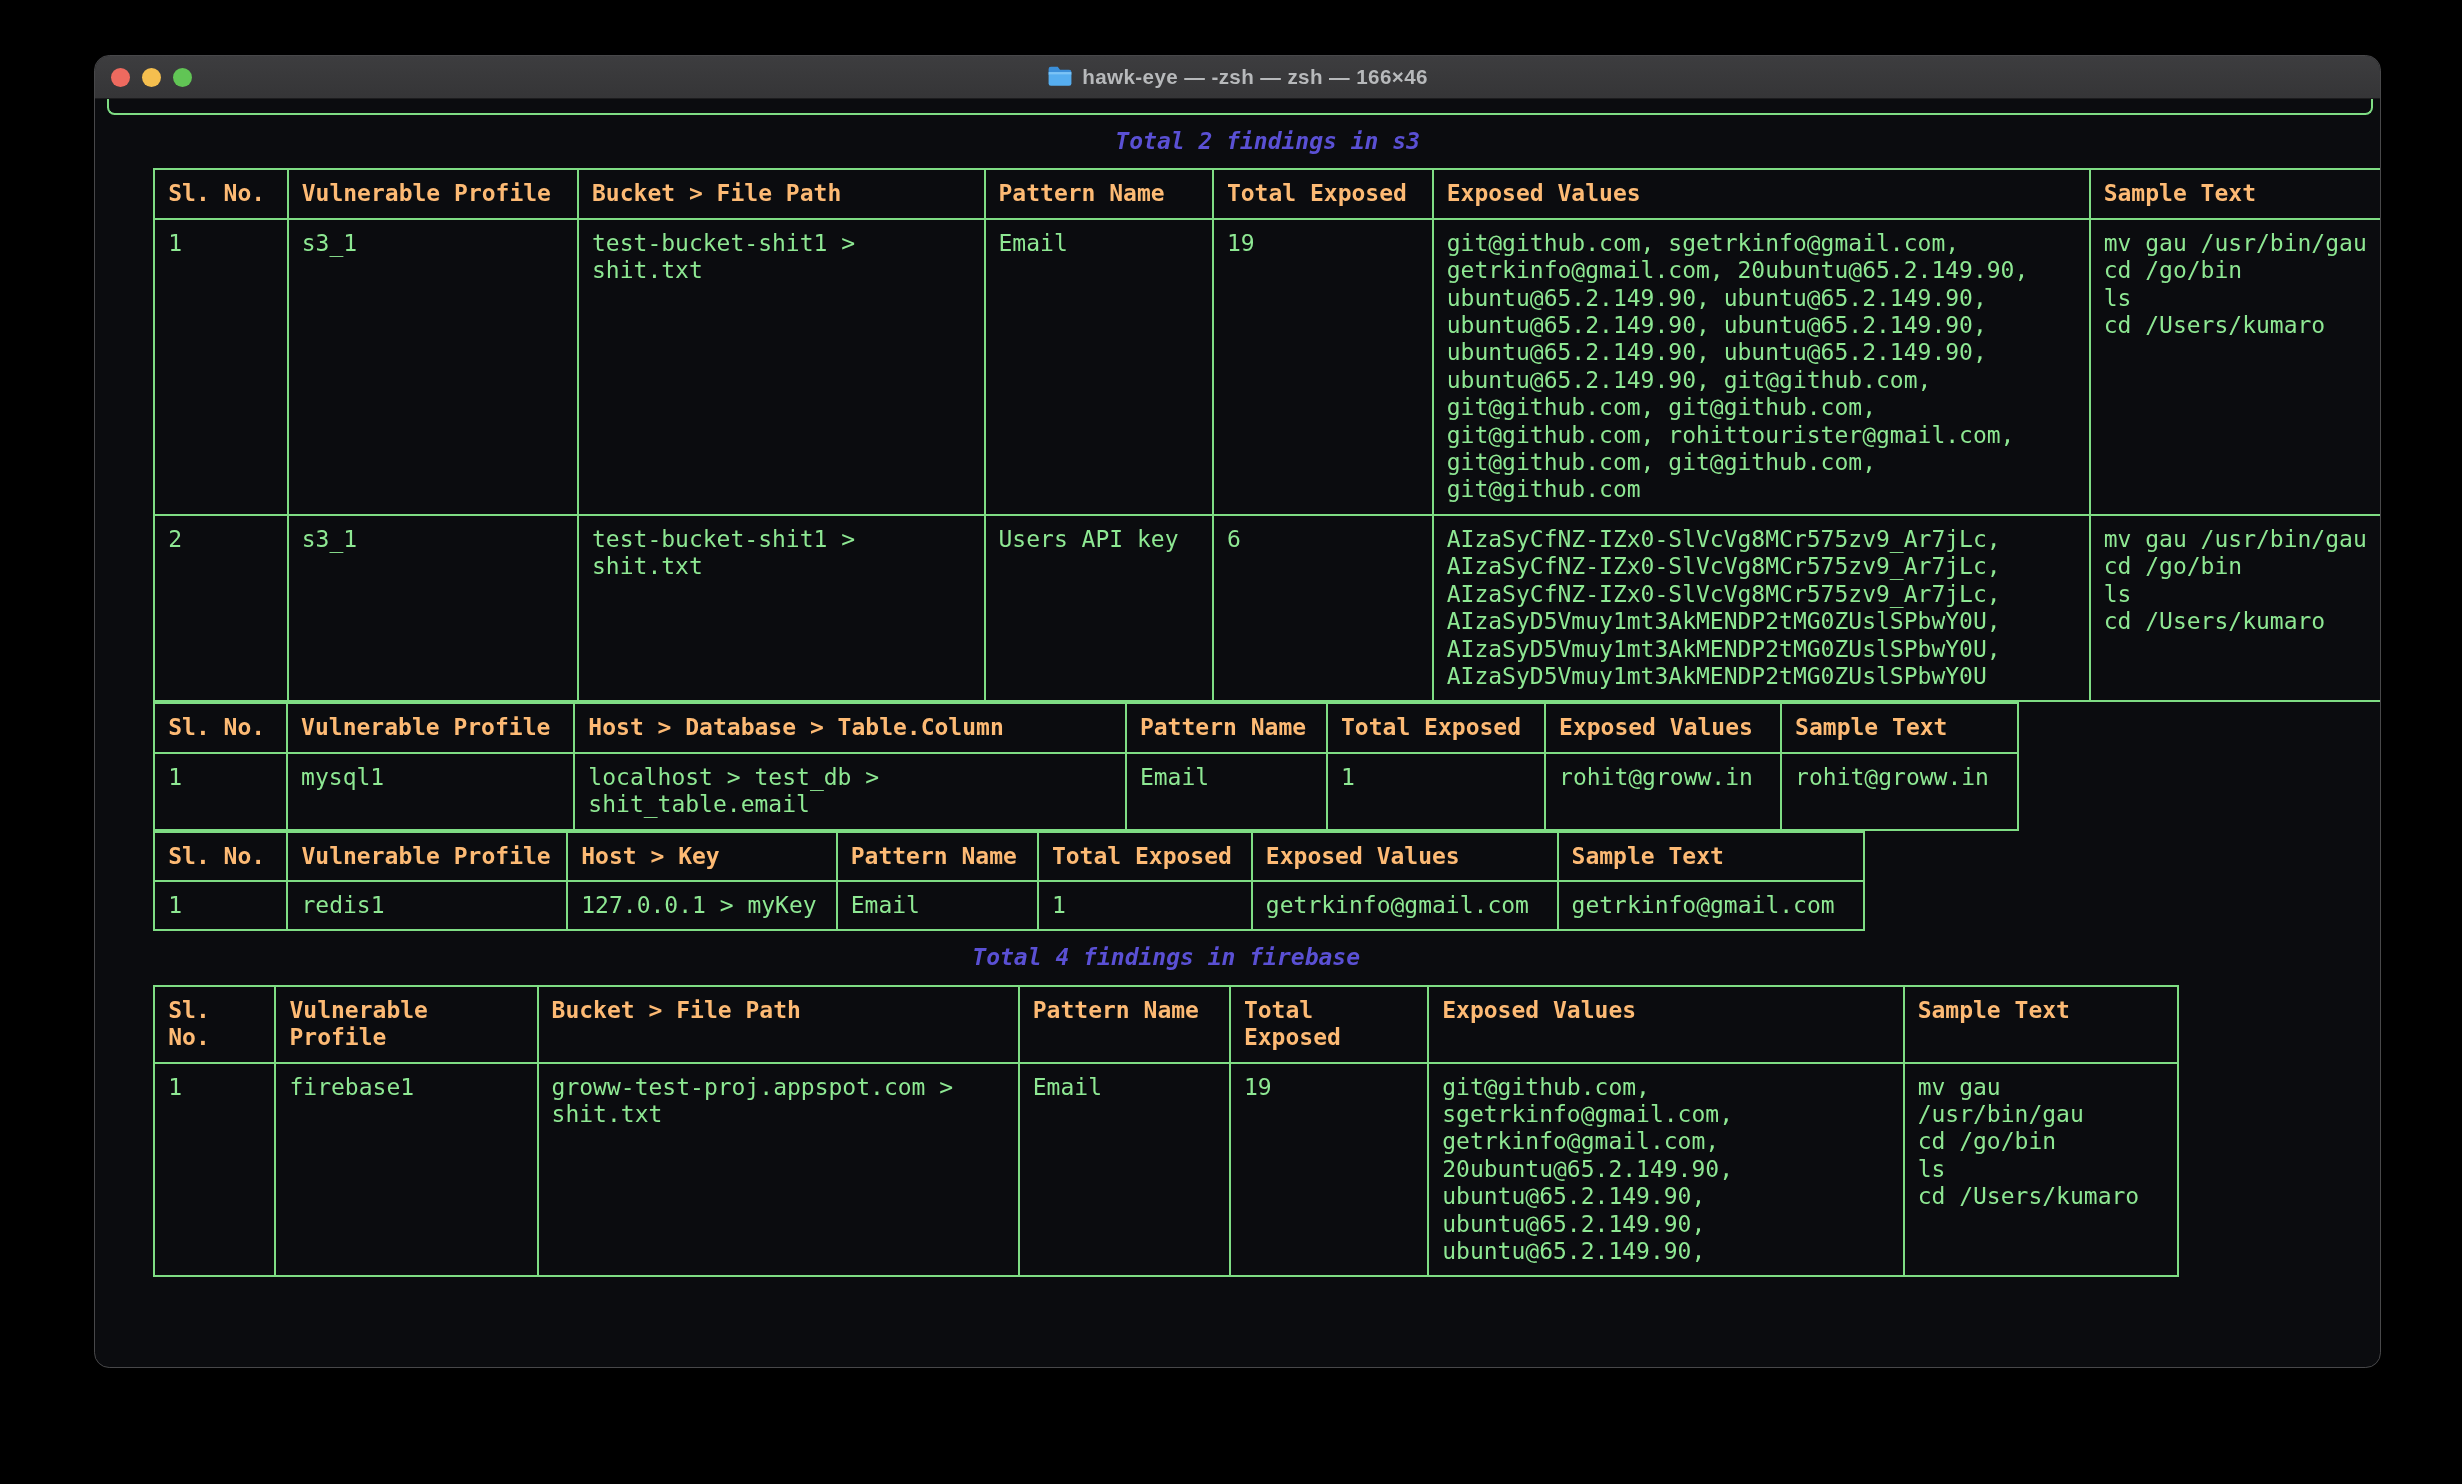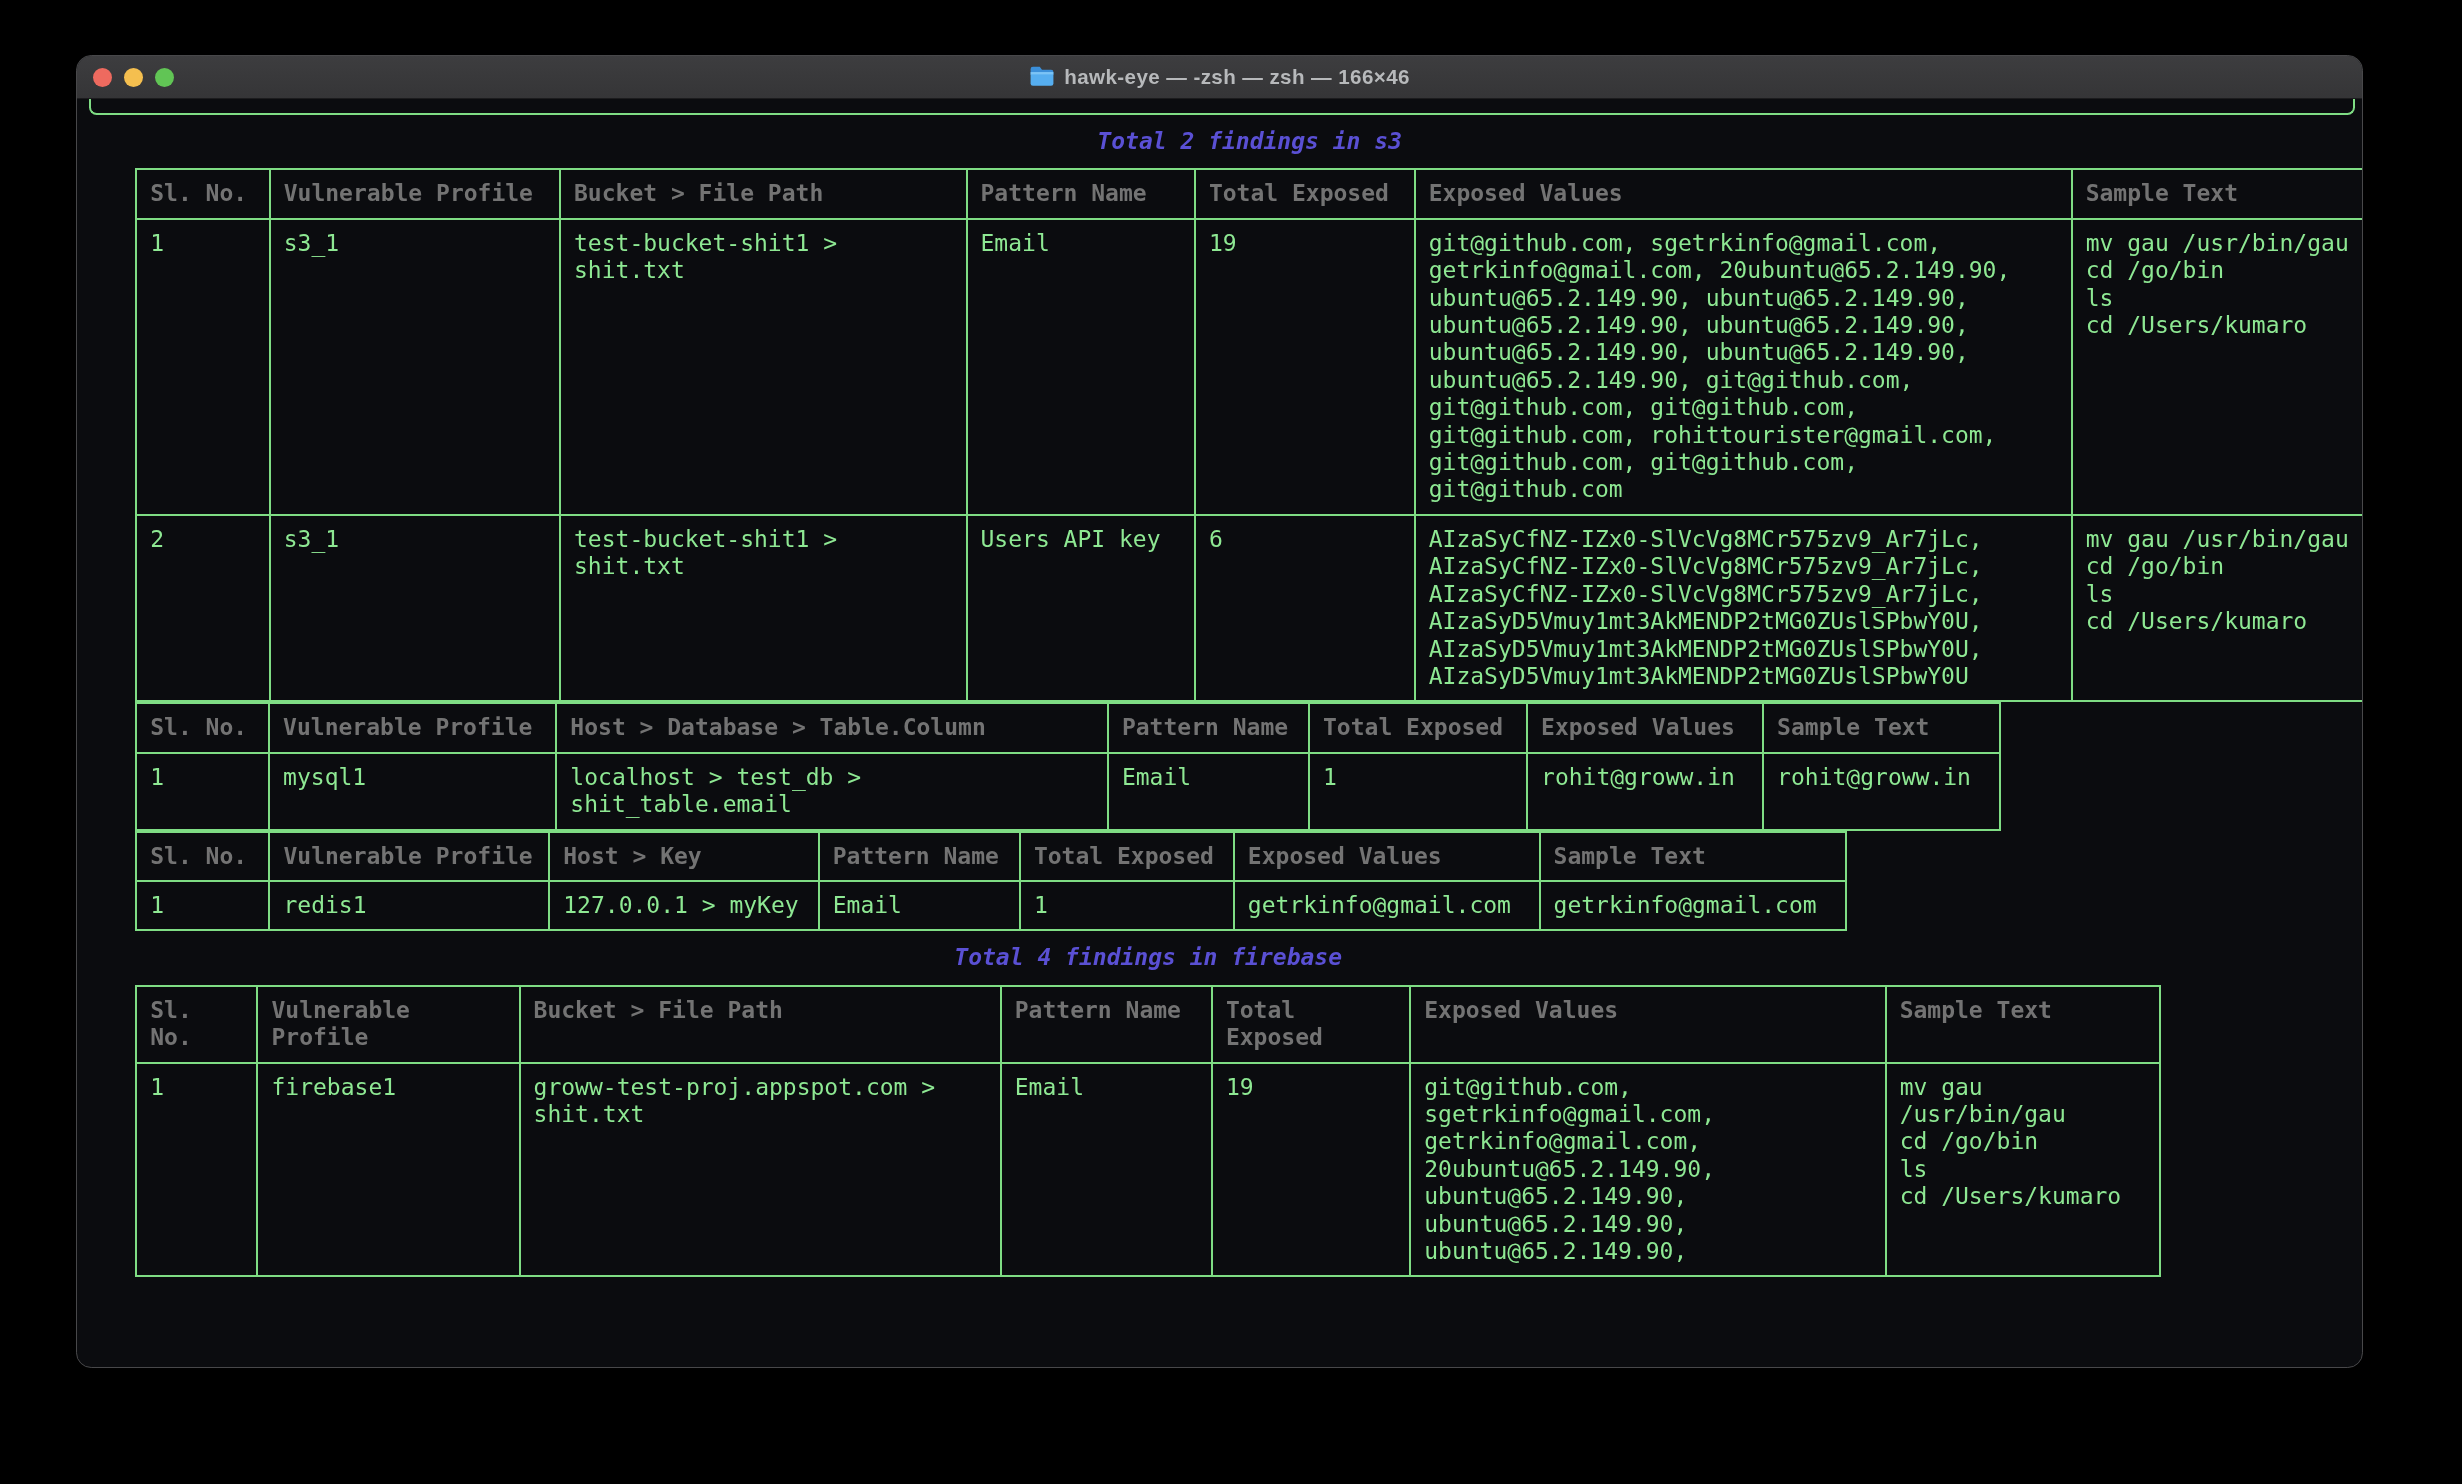--- a/index.html
+++ b/index.html
@@ -1,20 +1,20 @@
 <!DOCTYPE html>
 <html style="font-size:12.2px"><head>
 <meta charset="utf-8">
 <style>
   * { margin: 0; padding: 0; box-sizing: border-box; }
   html, body { width: 2462px; height: 1484px; background: #000; overflow: hidden; }
   body { font-family: "DejaVu Sans Mono", monospace; }
 
   .window {
-    position: absolute; left: 76px; top: 55px;
+    position: absolute; left: 94px; top: 55px;
     width: 2287px; height: 1313px;
     background: #0b0c0f;
     border-radius: 15.2px;
     border: 0.8px solid #48484a;
     box-shadow: 0 34px 69px rgba(0,0,0,0.85);
     overflow: hidden;
   }
   .titlebar {
     height: 43px;
     background: linear-gradient(#3d3d3f, #353537);
@@ -64,21 +64,21 @@
   table { border-collapse: collapse; table-layout: fixed; }
   th, td {
     border: 2.3px solid #7fdd84;
     padding: 10px 13px;
     vertical-align: top;
     text-align: left;
     white-space: pre-wrap;
     word-break: keep-all;
     font-size: 23px; line-height: 27.4px;
   }
-  th { color: #737373; font-weight: bold; }
+  th { color: #fdba74; font-weight: bold; }
   td { color: #8ee893; font-weight: 500; }
 </style>
 </head>
 <body>
 
 <div class="window">
   <div class="titlebar">
     <div class="lights">
       <span class="light red"></span>
       <span class="light yellow"></span>

